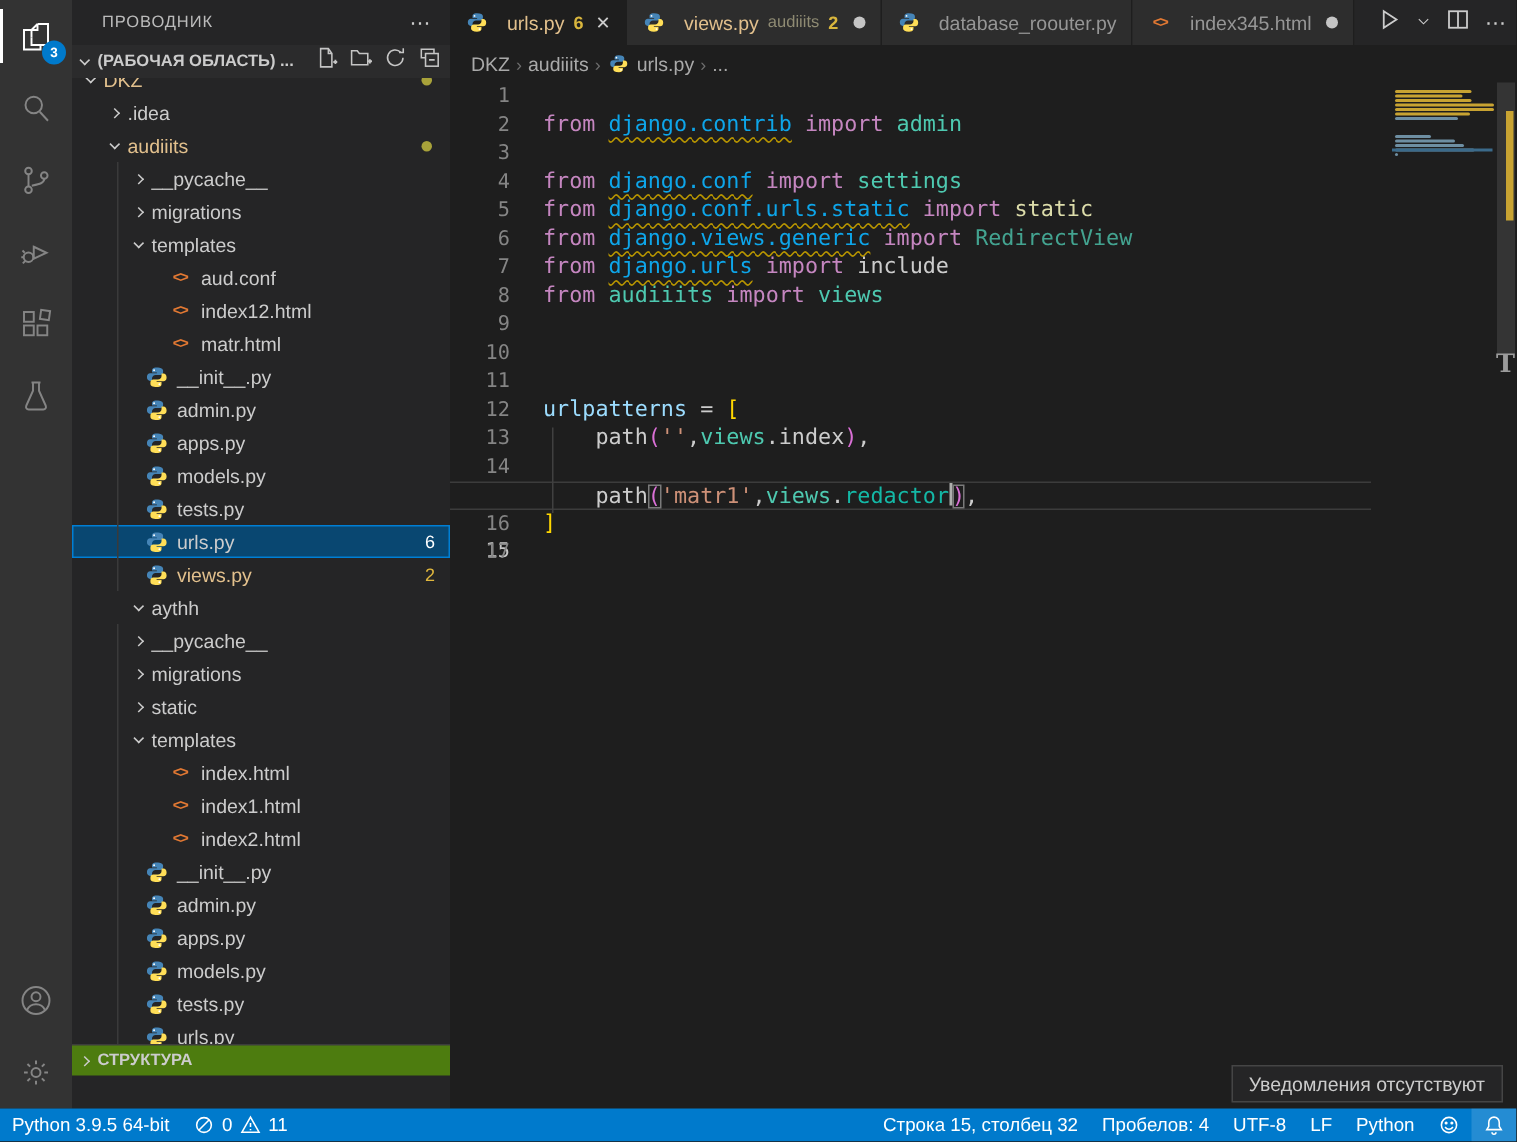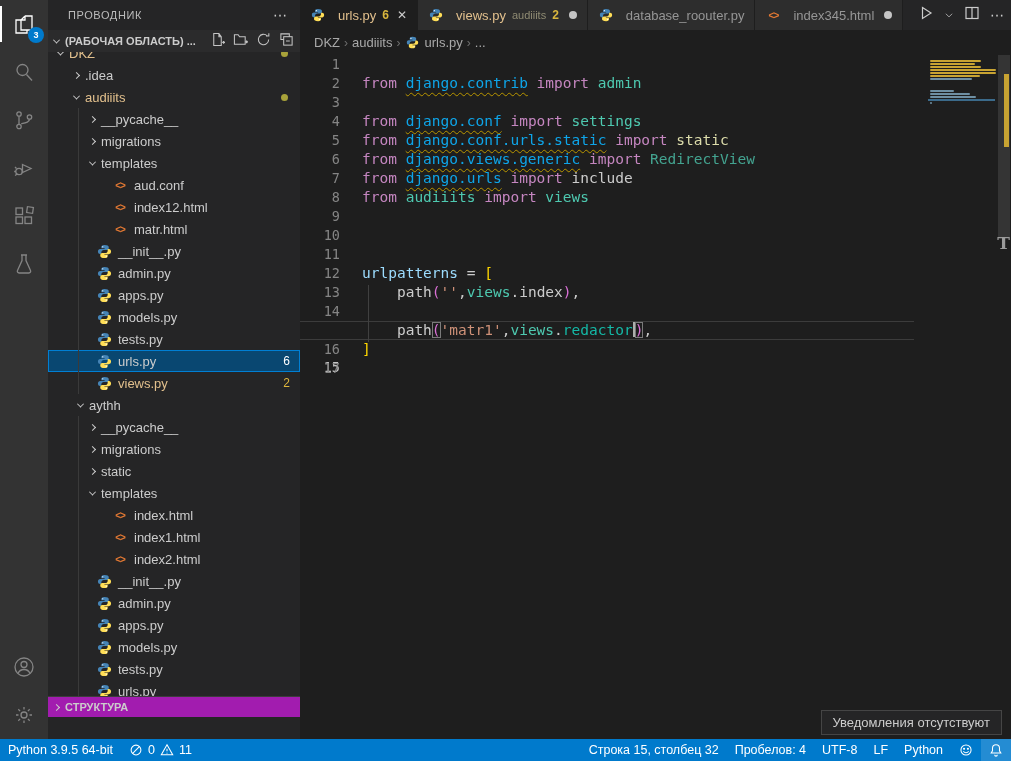--- a/index.html
+++ b/index.html
@@ -33,21 +33,21 @@
   .tree-inner { position:relative; top:-10px; }
   .tree-row { position:relative; height:22px; display:flex; align-items:center; font-size:13px; color:#cccccc; cursor:pointer; white-space:nowrap; }
   .tree-row.guided::before { content:''; position:absolute; left:30px; top:0; bottom:0; border-left:1px solid #3a3a3a; }
   .tree-row.selected { background:#094771; outline:1px solid #007fd4; outline-offset:-1px; }
   .tree-label.mod { color:#e2c08d; }
   .tree-badge { position:absolute; right:10px; font-size:12px; color:#e0b73d; }
   .tree-row.selected .tree-badge { color:#ffffff; }
   .tree-dot { position:absolute; right:12px; width:7px; height:7px; border-radius:50%; background:#a8a23a; }
   .ficon { width:16px; display:inline-flex; justify-content:center; margin-right:6px; flex:0 0 16px; }
   .html-glyph { color:#e37933; font-weight:bold; font-size:10px; letter-spacing:-1px; }
-  .outline-header { position:absolute; left:0; right:0; bottom:22px; height:21px; background:#a21caf; border-top:1px solid #3c3c3c; display:flex; align-items:center; padding-left:4px; z-index:3; }
+  .outline-header { position:absolute; left:0; right:0; bottom:22px; height:21px; background:#4d7c0f; border-top:1px solid #3c3c3c; display:flex; align-items:center; padding-left:4px; z-index:3; }
   .outline-label { font-size:11px; font-weight:bold; color:#cccccc; }
 
   
   .editor { position:absolute; left:300px; right:0; top:0; bottom:22px; background:#1e1e1e; }
   .tab-bar { position:relative; height:30px; background:#252526; display:flex; }
   .tab { display:flex; align-items:center; gap:6px; padding:0 10px; background:#2d2d2d; border-right:1px solid #1e1e1e; font-size:13px; color:#969696; cursor:pointer; }
   .tab.active { background:#1e1e1e; color:#ffffff; }
   .tab-label.mod { color:#e2c08d; }
   .tab-desc { font-size:11px; color:#8f8b73; }
   .tab-badge { color:#d9b63d; font-weight:bold; font-size:12px; }
@@ -316,21 +316,21 @@
               <svg width="15" height="15" viewBox="0 0 16 16">
                 <path fill="#4584b6" d="M7.9 1C5.3 1 4.6 2.1 4.6 3.2v1.4h3.5v.6H3.3C2 5.2 1 6.1 1 7.9c0 1.8 1 2.7 2.3 2.7h1.3V8.9c0-1.4 1.2-2.5 2.6-2.5h3.3c1.1 0 2-.9 2-2V3.2C12.5 2 11 1 7.9 1z"></path>
                 <path fill="#ffde57" d="M8.1 15c2.6 0 3.3-1.1 3.3-2.2v-1.4H7.9v-.6h4.8c1.3 0 2.3-.9 2.3-2.7 0-1.8-1-2.7-2.3-2.7h-1.3v1.7c0 1.4-1.2 2.5-2.6 2.5H5.5c-1.1 0-2 .9-2 2v1.2C3.5 14 5 15 8.1 15z"></path>
                 <circle fill="#fff" cx="6.1" cy="3" r="0.7"></circle>
                 <circle fill="#fff" cx="9.9" cy="13" r="0.7"></circle>
               </svg>
             </span>
             <span class="tree-label mod">views.py</span>
             <span class="tree-badge">2</span>
           </div>
-          <div class="tree-row" style="padding-left: 28px;">
+          <div class="tree-row" style="padding-left: 40px;">
             <span class="chev exp"></span>
             <span class="tree-label">aythh</span>
           </div>
           <div class="tree-row guided" style="padding-left: 40px;">
             <span class="chev col"></span>
             <span class="tree-label">__pycache__</span>
           </div>
           <div class="tree-row guided" style="padding-left: 40px;">
             <span class="chev col"></span>
             <span class="tree-label">migrations</span>

